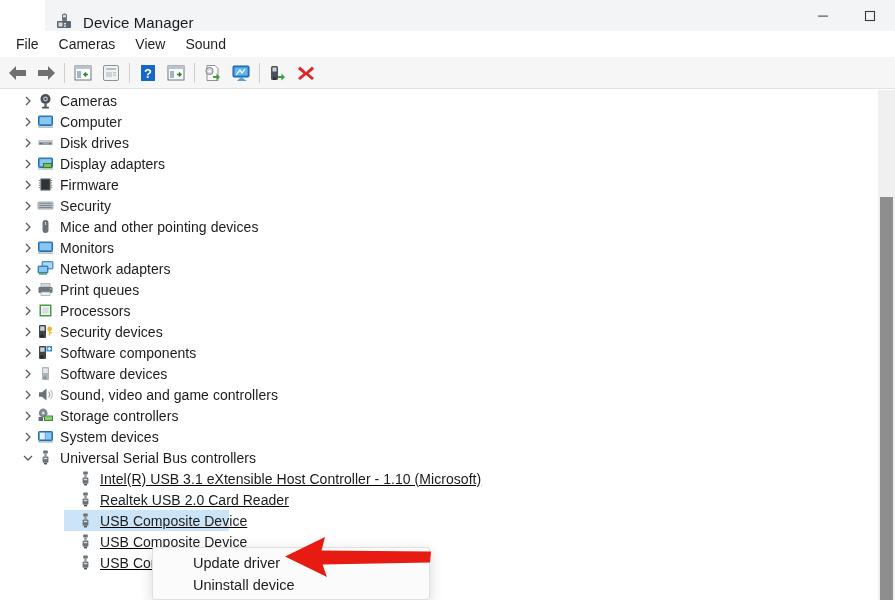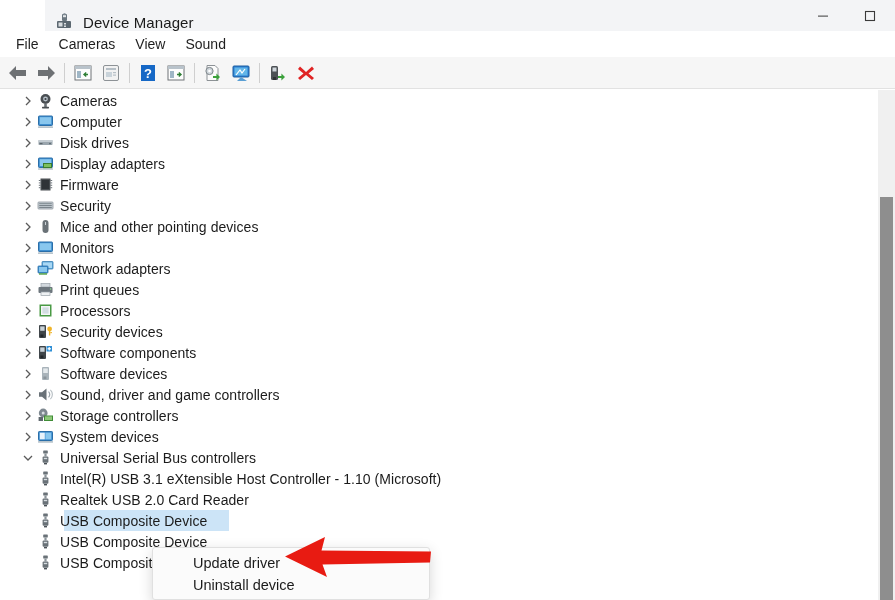--- a/index.html
+++ b/index.html
@@ -109,21 +109,21 @@
     color: #1b1b1b;
     letter-spacing: .05px;
   }
   .row.sel .hl {
     position: absolute; left: 64px; top: 0;
     height: 21px;
     background: #cce4f7;
   }
   .row.sel .lbl { position: relative; }
   .depth0 { padding-left: 20px; }
-  .depth1 { padding-left: 36px; }
+  .depth1 { padding-left: 76px; text-decoration: underline; }
 
   
   .vscroll {
     position: absolute; right: 0; top: 90px;
     width: 17px; height: 510px;
     background: #f0f0f0;
   }
   .vthumb {
     position: absolute; left: 2px;
     width: 13px;
@@ -549,21 +549,21 @@
             <path d="M2 1 L6 5 L2 9" stroke="#5a5a5a" stroke-width="1.3" fill="none"></path>
           </svg>
       </div>
       <div class="ic">
         <svg width="17" height="17" viewBox="0 0 17 17">
             <path d="M2 6.2 H5 L9.5 2.6 V14.4 L5 10.8 H2 Z" fill="#6a7278"></path>
             <path d="M11.5 5.6 a4 4 0 0 1 0 5.8" stroke="#9aa3a9" stroke-width="1.2" fill="none"></path>
             <path d="M13.4 3.8 a6.6 6.6 0 0 1 0 9.4" stroke="#b5bdc2" stroke-width="1.1" fill="none"></path>
           </svg>
       </div>
-      <div class="lbl">Sound, driver and game controllers</div>
+      <div class="lbl">Sound, video and game controllers</div>
     </div>
 
     <div class="row depth0">
       <div class="chev">
         <svg width="8" height="10" viewBox="0 0 8 10">
             <path d="M2 1 L6 5 L2 9" stroke="#5a5a5a" stroke-width="1.3" fill="none"></path>
           </svg>
       </div>
       <div class="ic">
         <svg width="17" height="17" viewBox="0 0 17 17">

